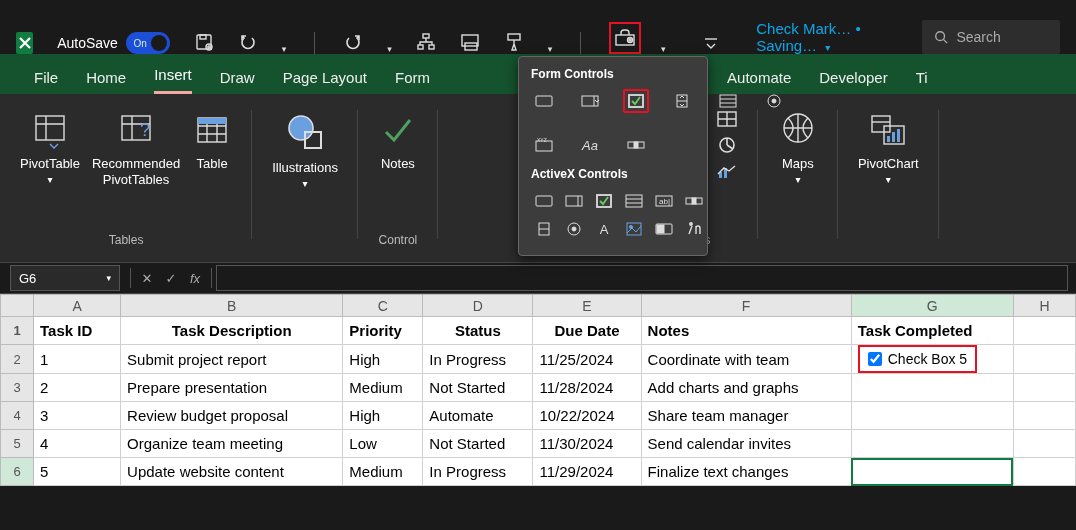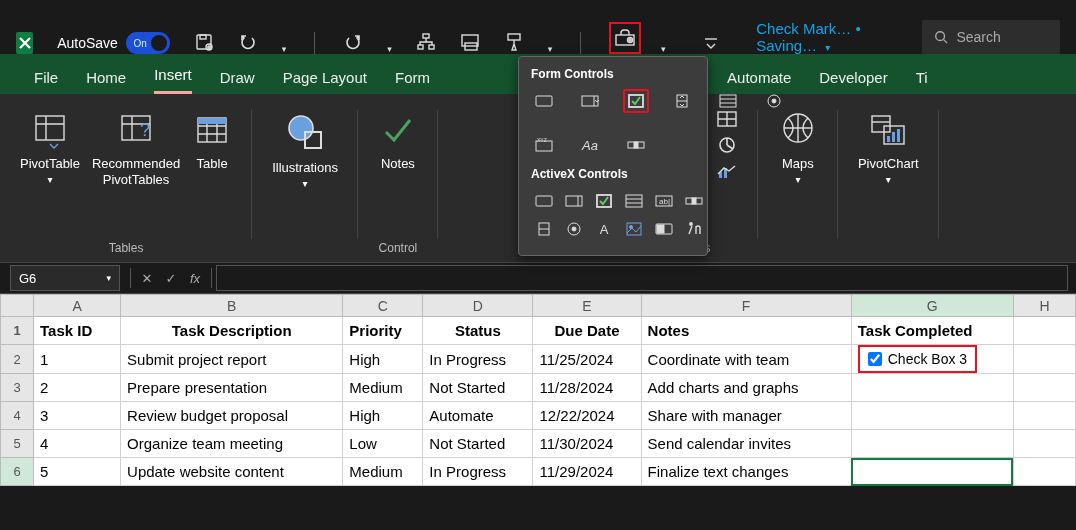--- a/index.html
+++ b/index.html
@@ -67,21 +67,21 @@
     width: 1px; background: #444;
   }
   .grp-buttons { display: flex; gap: 0; align-items: flex-start; }
   .big-btn {
     display: flex; flex-direction: column; align-items: center;
     padding: 6px 6px 2px 6px; cursor: pointer; color: #fff; font-size: 13px;
     text-align: center; line-height: 1.25;
   }
   .big-btn svg, .big-btn .shape { margin-bottom: 6px; }
   .grp-label {
-    position: absolute; bottom: 4px; left: 0; right: 0;
+    position: absolute; bottom: 12px; left: 0; right: 0;
     text-align: center; font-size: 12px; color: #bbb;
   }
   .chev { font-size: 10px; margin-top: 2px; }
   .mini-col { display:flex; flex-direction:column; gap:4px; margin:4px 4px 0 4px;}
   .mini { width:26px; height:22px; display:flex; align-items:center; justify-content:center; cursor:pointer;}
   .formula-bar {
     height: 32px; display: flex; align-items: center;
     background: #1a1a1a; border-top: 1px solid #444; border-bottom: 1px solid #444;
   }
   .name-box {
@@ -578,21 +578,21 @@
       <td class="rowhead">2</td>
       <td class="num-cell">1</td>
       <td>Submit project report</td>
       <td>High</td>
       <td>In Progress</td>
       <td>11/25/2024</td>
       <td>Coordinate with team</td>
       <td>
         <span class="checkbox-control">
           <input type="checkbox" checked="" style="">
-          <span>Check Box 3</span>
+          <span>Check Box 5</span>
         </span>
       </td>
       <td></td>
     </tr>
     <tr>
       <td class="rowhead">3</td>
       <td class="num-cell">2</td>
       <td>Prepare presentation</td>
       <td>Medium</td>
       <td>Not Started</td>
@@ -600,22 +600,22 @@
       <td>Add charts and graphs</td>
       <td></td>
       <td></td>
     </tr>
     <tr>
       <td class="rowhead">4</td>
       <td class="num-cell">3</td>
       <td>Review budget proposal</td>
       <td>High</td>
       <td>Automate</td>
-      <td>12/22/2024</td>
-      <td>Share with manager</td>
+      <td>10/22/2024</td>
+      <td>Share team manager</td>
       <td></td>
       <td></td>
     </tr>
     <tr>
       <td class="rowhead">5</td>
       <td class="num-cell">4</td>
       <td>Organize team meeting</td>
       <td>Low</td>
       <td>Not Started</td>
       <td>11/30/2024</td>

